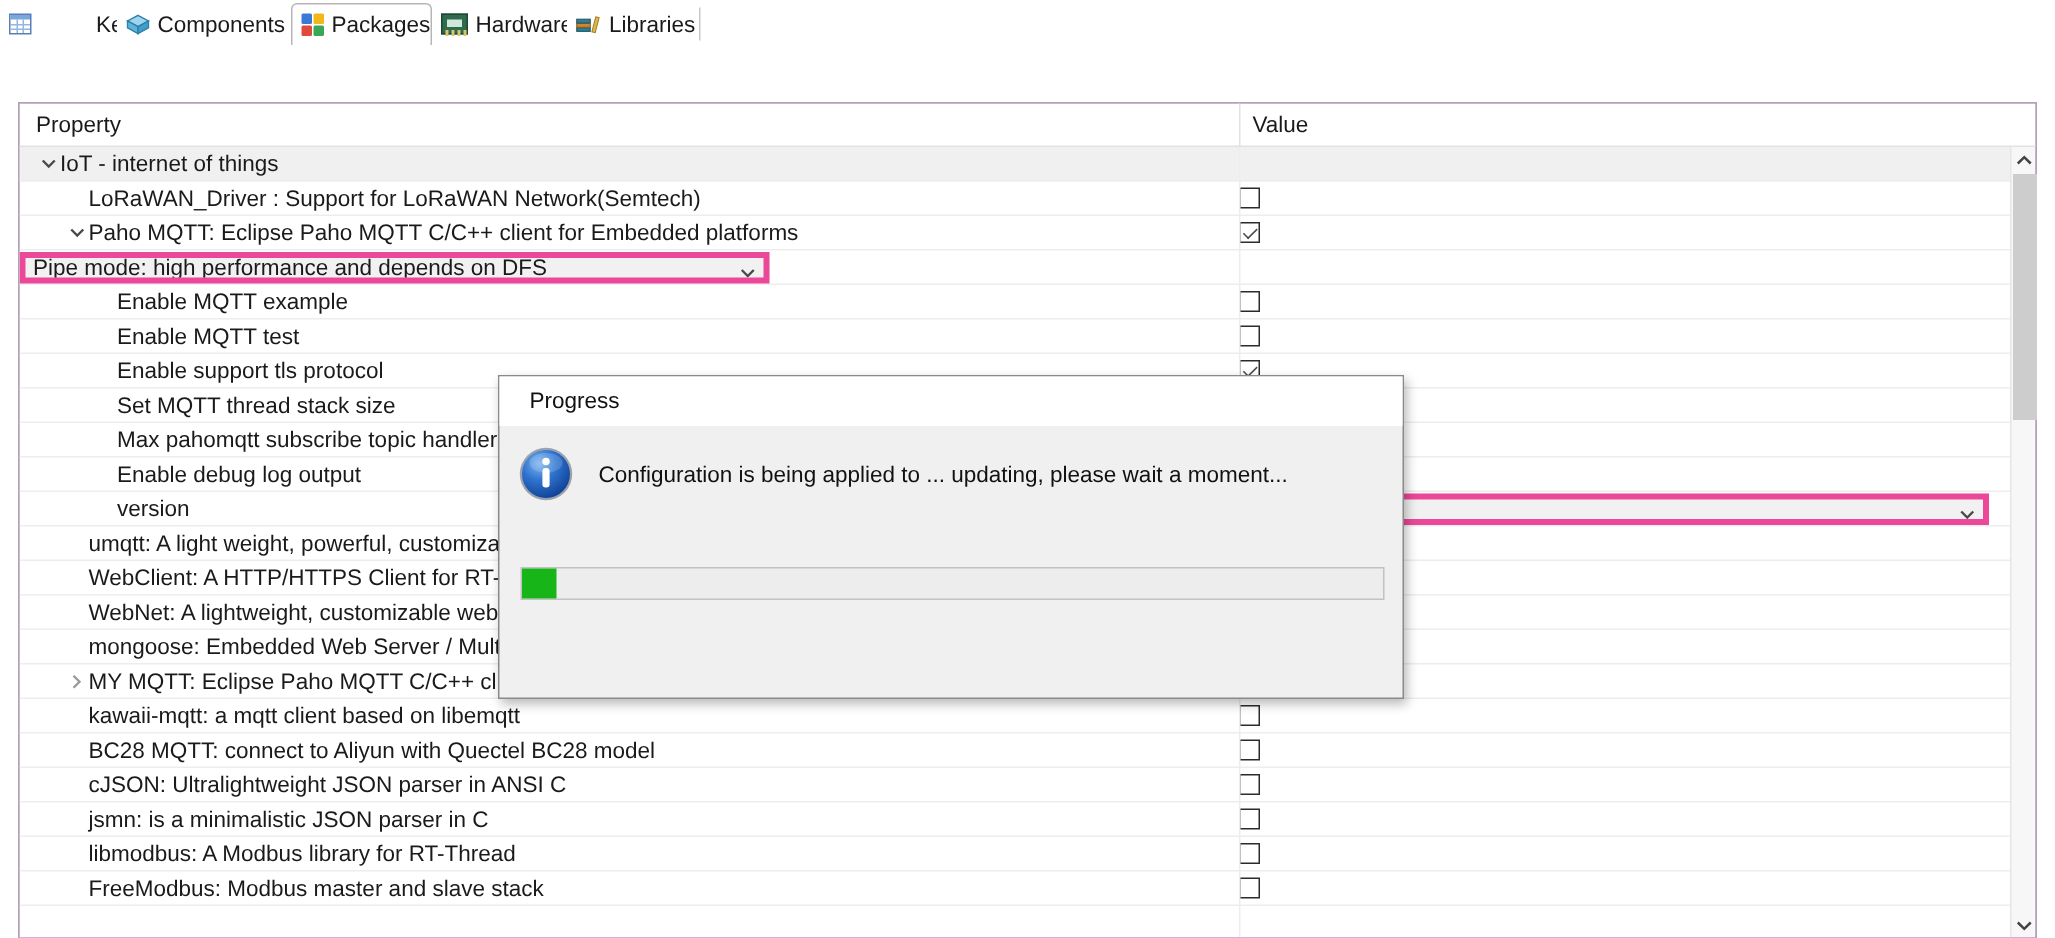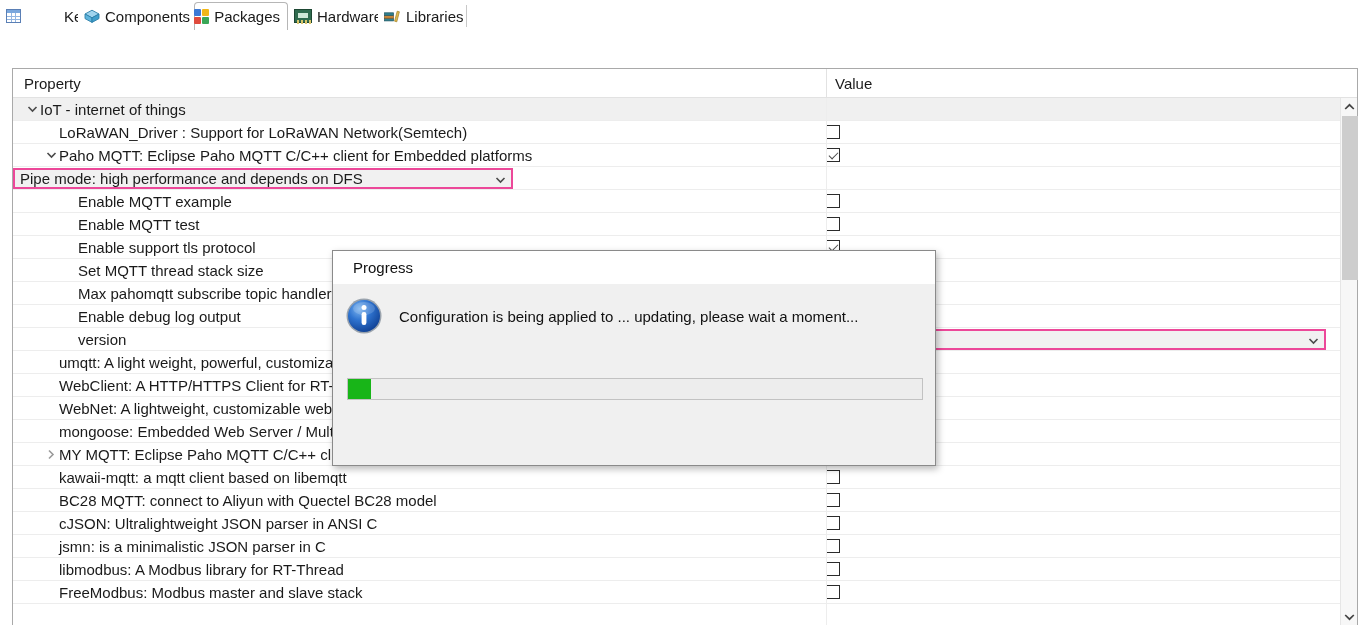--- a/index.html
+++ b/index.html
@@ -23,21 +23,20 @@
     padding: 0 7px 0 6px;
     font-size: 15px; color: #1a1a1a; white-space: nowrap;
     background: #ffffff;
   }
   .tab.active {
     border: 1px solid #b6b6b6;
     border-bottom: none;
     border-top-left-radius: 4px; border-top-right-radius: 4px;
     background: #ffffff;
     z-index: 3;
-    justify-content: flex-end;
   }
   .tab-sep {
     position: absolute; top: 5px; width: 1px; height: 22px; background: #c8c8c8;
   }
   .tab-label { line-height: 1; }
 
   
   .ic { display:inline-block; position: relative; flex: 0 0 auto; }
   .ic-kernel { width: 15px; height: 14px; background:#ffffff; border:1px solid #5a7fb5; }
   .ic-kernel i { position:absolute; background:#5a8fd0; display:block; }
@@ -113,21 +112,21 @@
   .cb.checked::after {
     content: ""; position: absolute; left: 2px; top: 3px;
     width: 8px; height: 4px; border-left: 1.6px solid #4a4a4a; border-bottom: 1.6px solid #4a4a4a;
     transform: rotate(-45deg);
   }
 
   
   .combo {
     position: relative;
     height: 21px; width: 500px;
-    border: 2px solid #ec4899; background: #f1f1f1;
+    border: 4px solid #ec4899; background: #f1f1f1;
     display: flex; align-items: center;
     padding: 0 20px 0 5px;
     font-size: 15px; color: #1a1a1a; white-space: nowrap; overflow: hidden;
   }
   .combo .arrow {
     position: absolute; right: 5px; top: 0; height: 21px;
     display:flex; align-items:center;
   }
 
   

